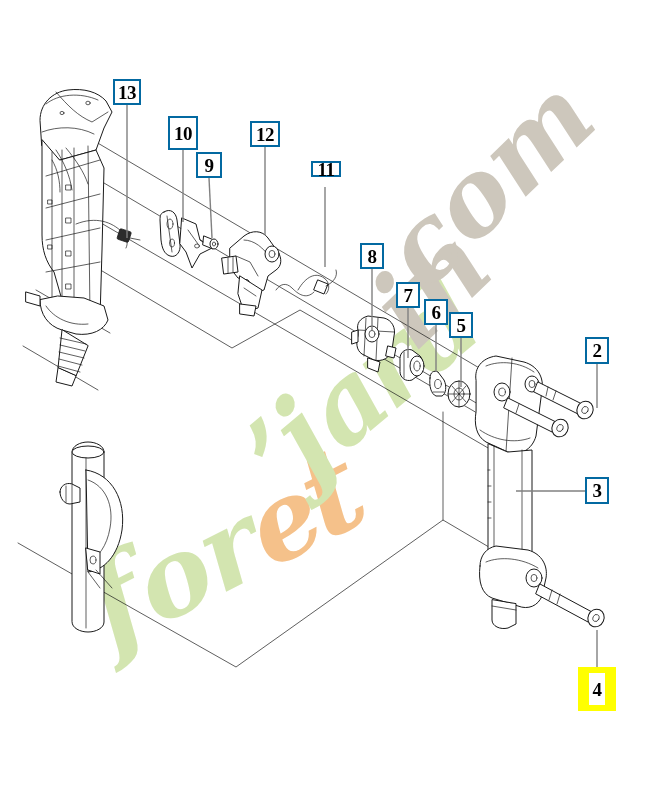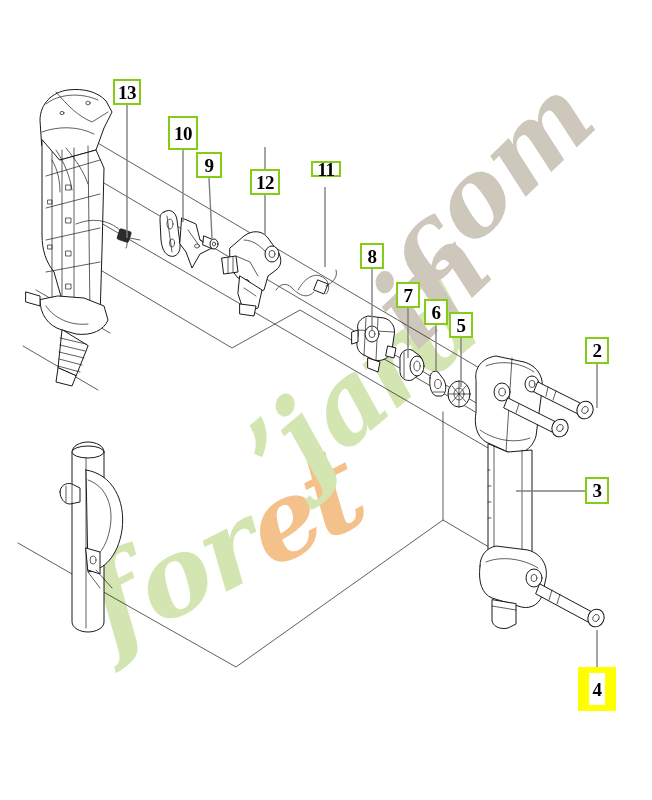--- a/index.html
+++ b/index.html
@@ -26,21 +26,21 @@
     height: 800px;
   }
   
   .callout {
     position: absolute;
     box-sizing: border-box;
     display: flex;
     align-items: center;
     justify-content: center;
     background: #ffffff;
-    border: 2px solid #84cc16;
+    border: 2px solid #0369a1;
     font-family: "Liberation Serif", serif;
     font-weight: bold;
     font-size: 19px;
     line-height: 1;
     color: #000000;
     letter-spacing: -0.5px;
     z-index: 20;
   }
   .callout.highlight {
     border: none;
@@ -338,21 +338,21 @@
         <line x1="461" y1="338" x2="461" y2="387" class="lead"></line>
         <line x1="597" y1="364" x2="597" y2="408" class="lead"></line>
         <line x1="585" y1="491" x2="516" y2="491" class="lead"></line>
         <line x1="597" y1="667" x2="597" y2="630" class="lead"></line>
       </g>
   </svg>
 
   <div id="callout-layer">
       <div class="callout" style="left: 113px; top: 79px; width: 28px; height: 26px;">13</div>
       <div class="callout" style="left: 168px; top: 116px; width: 30px; height: 34px;">10</div>
-      <div class="callout" style="left: 250px; top: 121px; width: 30px; height: 26px; margin-top: 48px;">12</div>
+      <div class="callout" style="left: 250px; top: 121px; width: 30px; height: 26px;">12</div>
       <div class="callout" style="left: 196px; top: 152px; width: 26px; height: 26px;">9</div>
       <div class="callout" style="left: 311px; top: 161px; width: 30px; height: 16px;">11</div>
       <div class="callout" style="left: 360px; top: 243px; width: 24px; height: 26px;">8</div>
       <div class="callout" style="left: 396px; top: 282px; width: 24px; height: 26px;">7</div>
       <div class="callout" style="left: 424px; top: 299px; width: 24px; height: 26px;">6</div>
       <div class="callout" style="left: 449px; top: 312px; width: 24px; height: 26px;">5</div>
       <div class="callout" style="left: 585px; top: 337px; width: 24px; height: 27px;">2</div>
       <div class="callout" style="left: 585px; top: 477px; width: 24px; height: 27px;">3</div>
       <div class="callout highlight" style="left: 578px; top: 667px; width: 38px; height: 44px;">
         <div class="inner">4</div>

